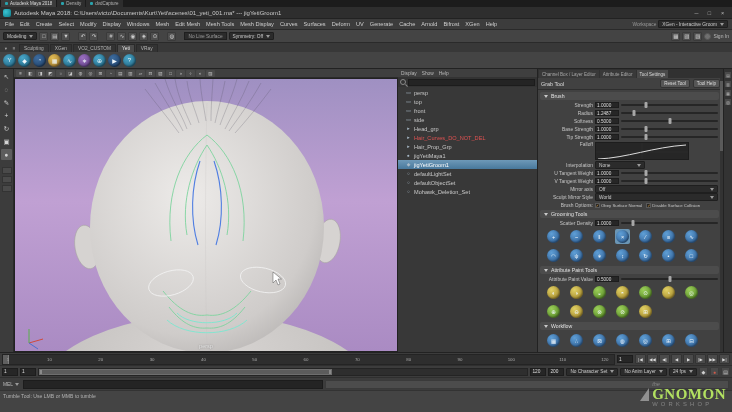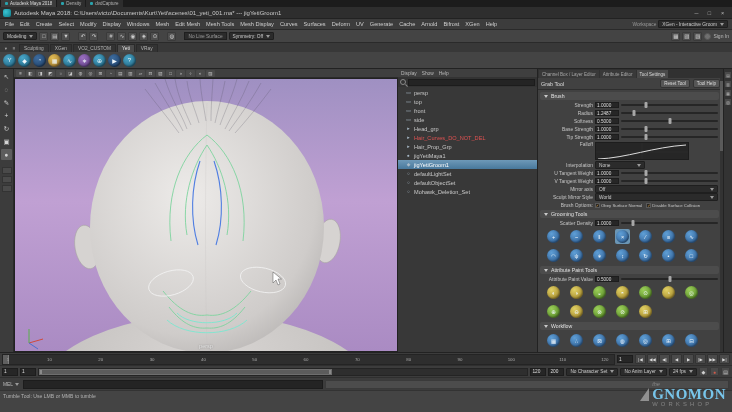--- a/index.html
+++ b/index.html
@@ -134,21 +134,21 @@
   .cmd-label::after{content:"";border-left:2px solid transparent;border-right:2px solid transparent;border-top:3px solid #999}
   .cmd-input{width:300px;height:9px;background:#242424;border:1px solid #1c1c1c;color:#ccc;font-size:5px;outline:none;margin-right:2px}
   .cmd-output{flex:1;height:9px;background:#4c4c4c;border:1px solid #3a3a3a;margin-right:2px}
   .help-row{height:22px;background:#444;padding:2px 3px;font-size:5.1px;color:#b2b2b2;border-top:1px solid #333}
 
   
   .watermark{position:absolute;right:6px;bottom:4px;display:flex;align-items:flex-end;gap:3px;pointer-events:none;opacity:.9}
   .wm-logo{width:0;height:0;border-left:9px solid transparent;border-bottom:13px solid #999;margin-bottom:7px}
   .wm-text{text-align:left;line-height:1}
   .wm-the{font-size:5.5px;font-style:italic;color:#8d8d8d;display:block}
-  .wm-name{font-size:15px;font-weight:bold;letter-spacing:.5px;color:#7dd3fc;font-family:"Liberation Serif",serif;display:block}
+  .wm-name{font-size:15px;font-weight:bold;letter-spacing:.5px;color:#bef264;font-family:"Liberation Serif",serif;display:block}
   .wm-sub{font-size:5.8px;letter-spacing:3.2px;color:#8d8d8d;display:block}
 </style>
 </head>
 <body>
 
 <div id="app">
 
   <div class="os-bar">
 
       <div class="os-tab active">

